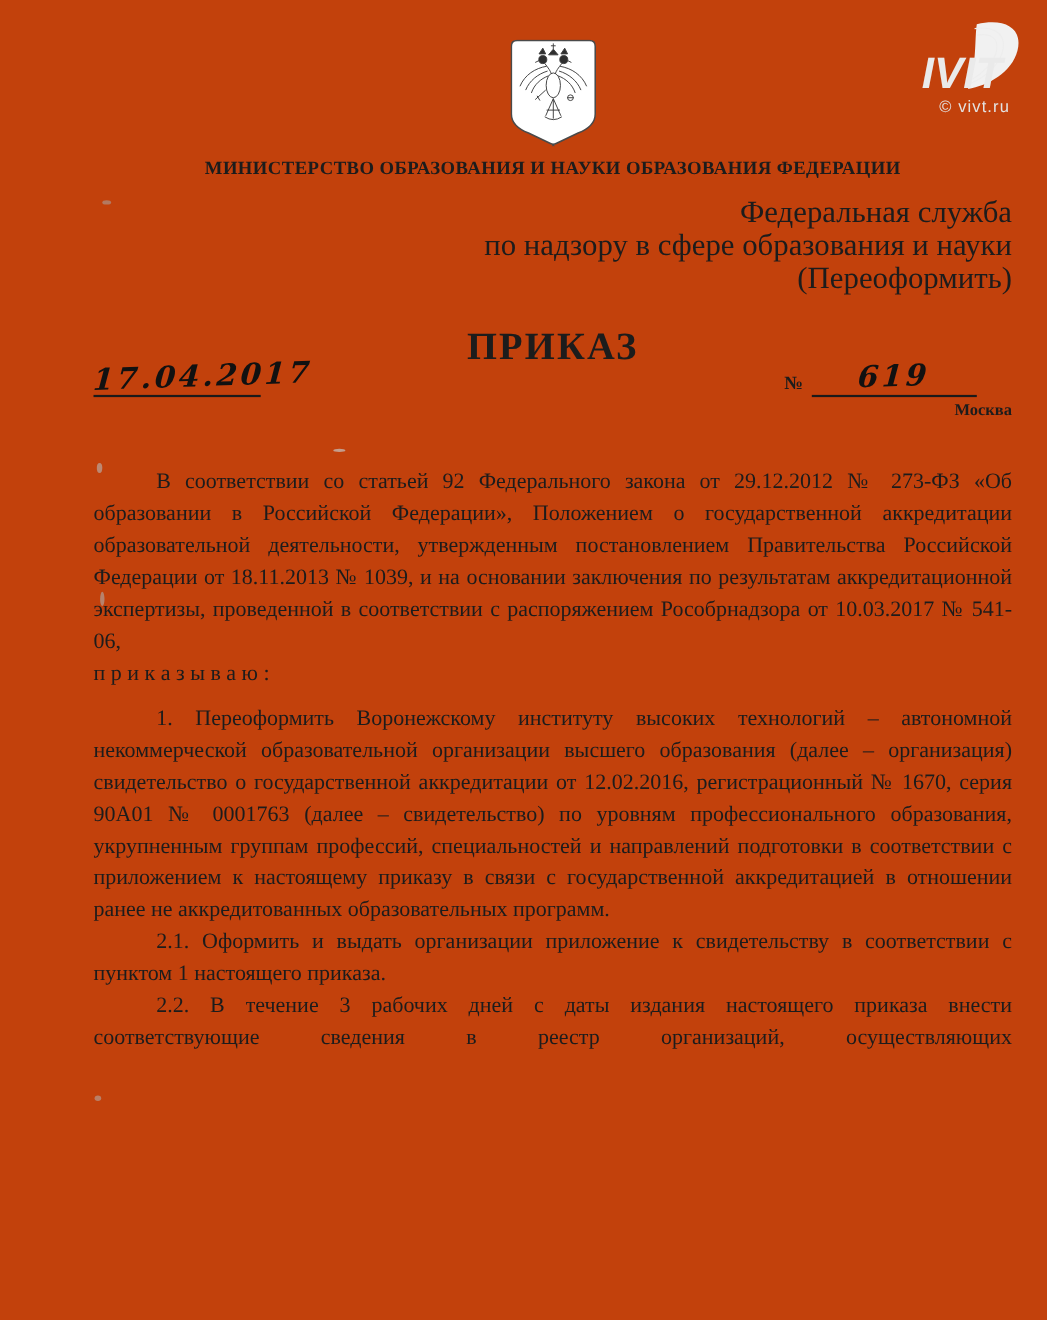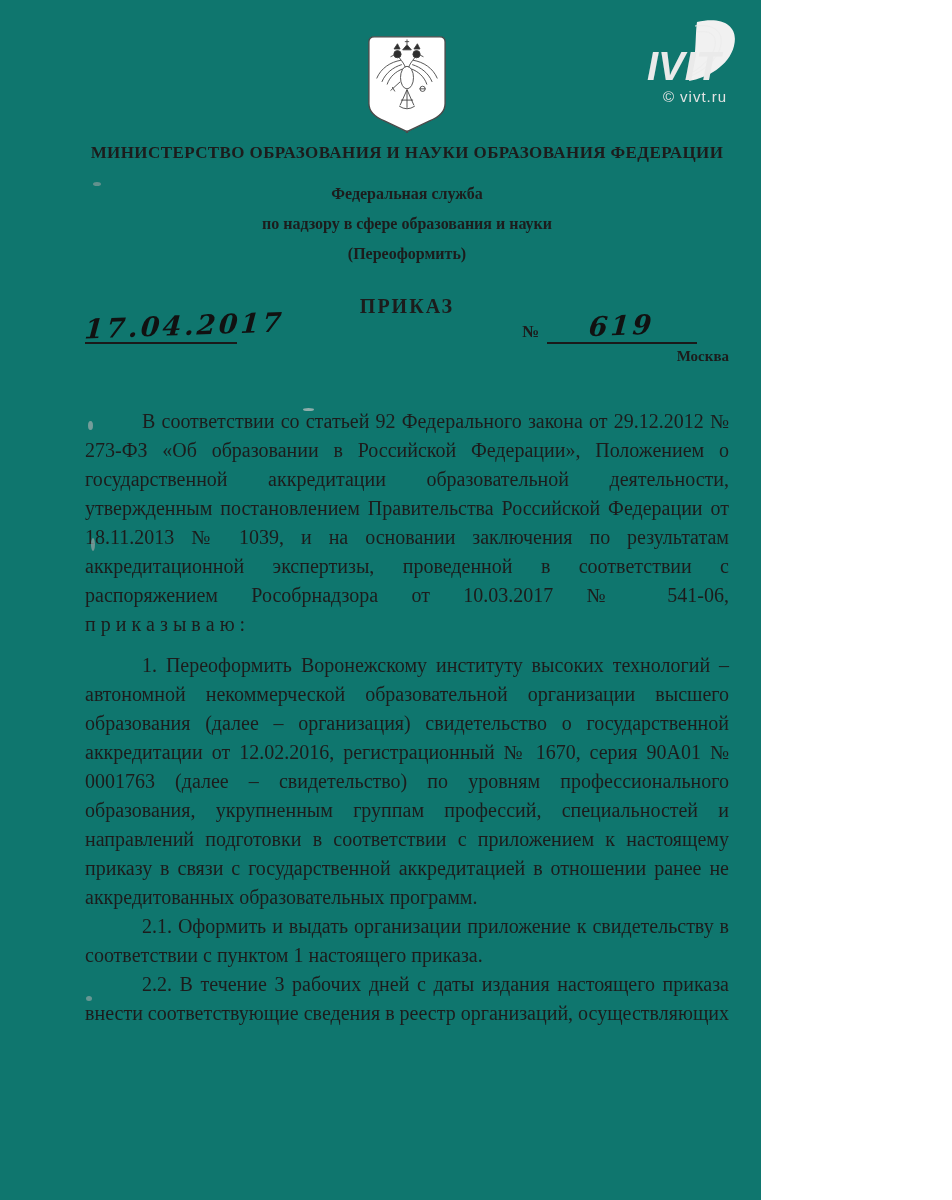--- a/index.html
+++ b/index.html
@@ -1,19 +1,19 @@
 <!DOCTYPE html>
 <html lang="ru"><head>
 <meta charset="utf-8">
 <style>
   html,body{margin:0;padding:0;background:#ffffff;}
   .page{
     position:relative;
-    width:761px;height:1200px;
-    background:#0f766e;
+    width:952px;height:1200px;
+    background:#c2410c;
     overflow:hidden;
     font-family:"Liberation Serif", serif;
     color:#1c1c1c;
     box-sizing:border-box;
     padding:36px 32px 0 85px;
   }
   
   .watermark{
     position:absolute;top:18px;right:6px;width:120px;
     text-align:center;user-select:none;pointer-events:none;
@@ -29,22 +29,22 @@
   .s3{left:88px;top:421px;width:5px;height:9px;background:#b8b8b8;opacity:.6;}
   .s4{left:91px;top:538px;width:4px;height:13px;background:#aeaeae;opacity:.6;}
   .s5{left:86px;top:996px;width:6px;height:5px;background:#b2b2b2;opacity:.55;}
   
   .header{text-align:center;}
   .emblem-wrap{line-height:0;}
   .ministry{
     font-weight:bold;font-size:17px;letter-spacing:.4px;
     margin-top:10px;white-space:nowrap;
   }
-  .service{font-weight:bold;font-size:16px;line-height:30px;margin-top:16px;}
-  .doc-type{font-weight:bold;font-size:20px;letter-spacing:2px;margin-top:26px;}
+  .service{font-weight:normal;font-size:28px;line-height:30px;margin-top:16px;text-align:right;}
+  .doc-type{font-weight:bold;font-size:35px;letter-spacing:2px;margin-top:26px;}
   
   .date-row{
     display:flex;justify-content:space-between;align-items:flex-end;
     margin-top:-14px;height:40px;
   }
   .handwritten{
     font-family:"DejaVu Serif", serif;
     font-style:italic;font-weight:600;
     font-size:27px;letter-spacing:3px;color:#111;
     display:inline-block;transform:skewX(-6deg) rotate(-2deg);

